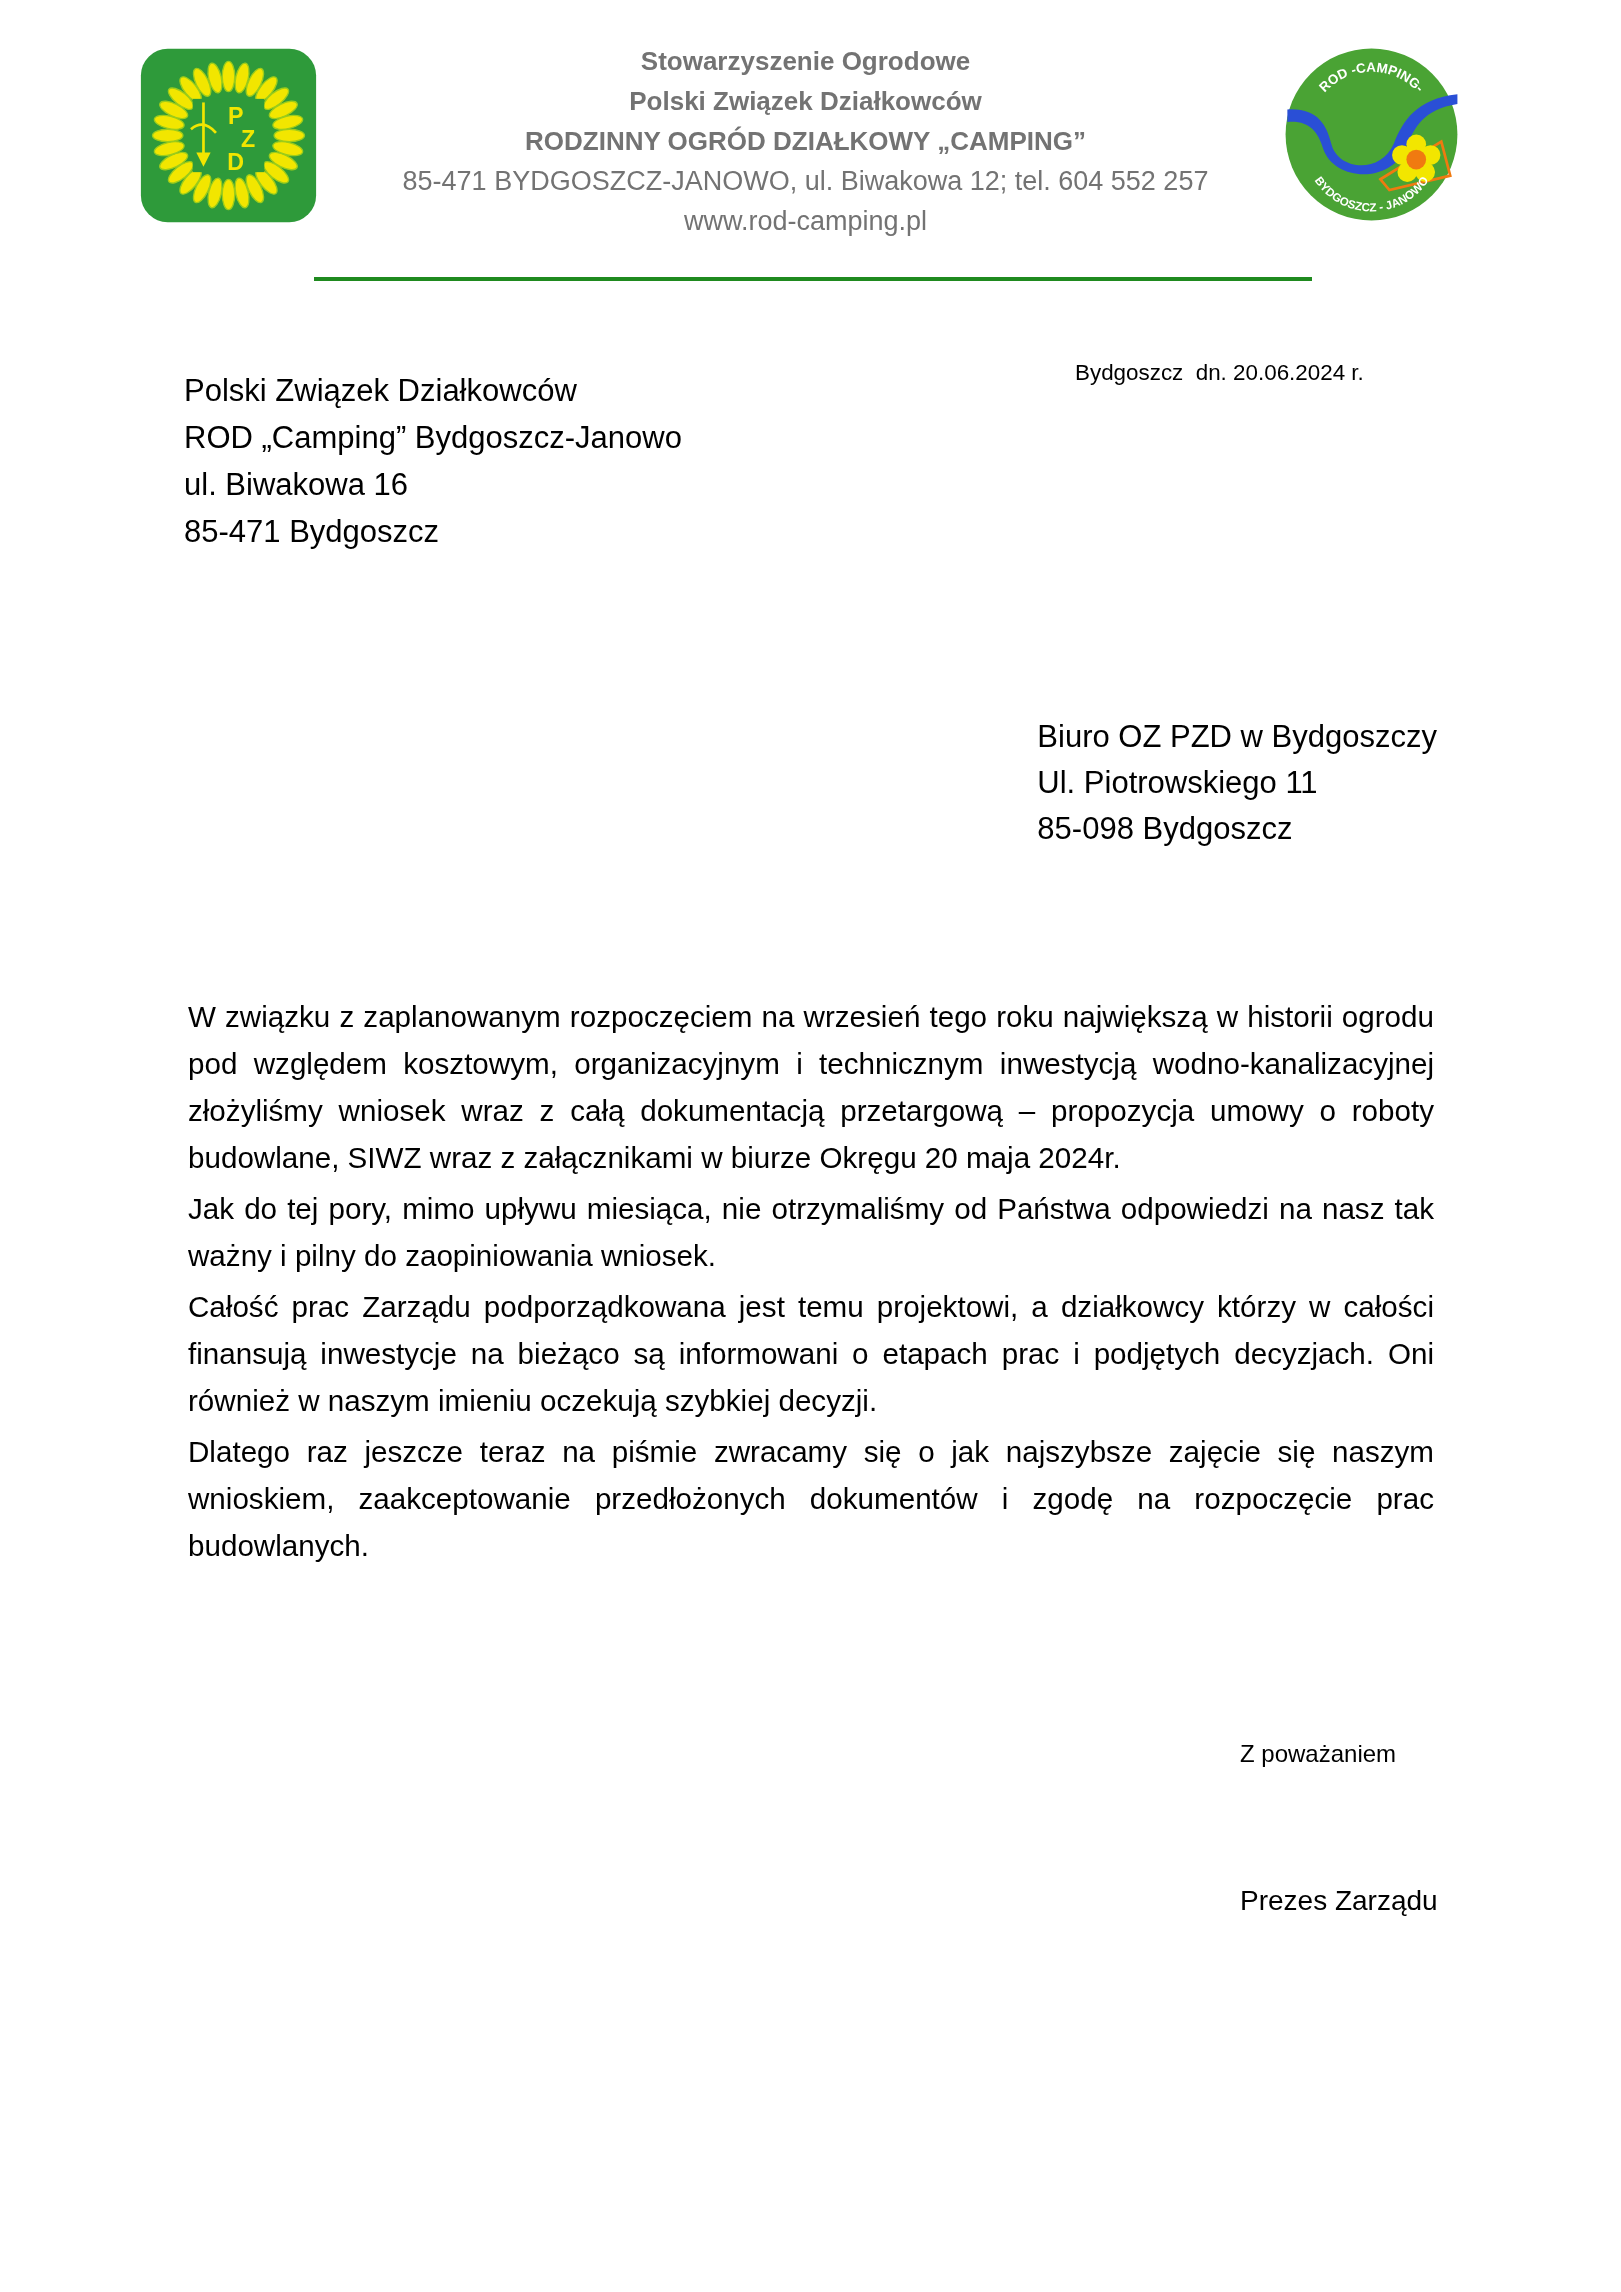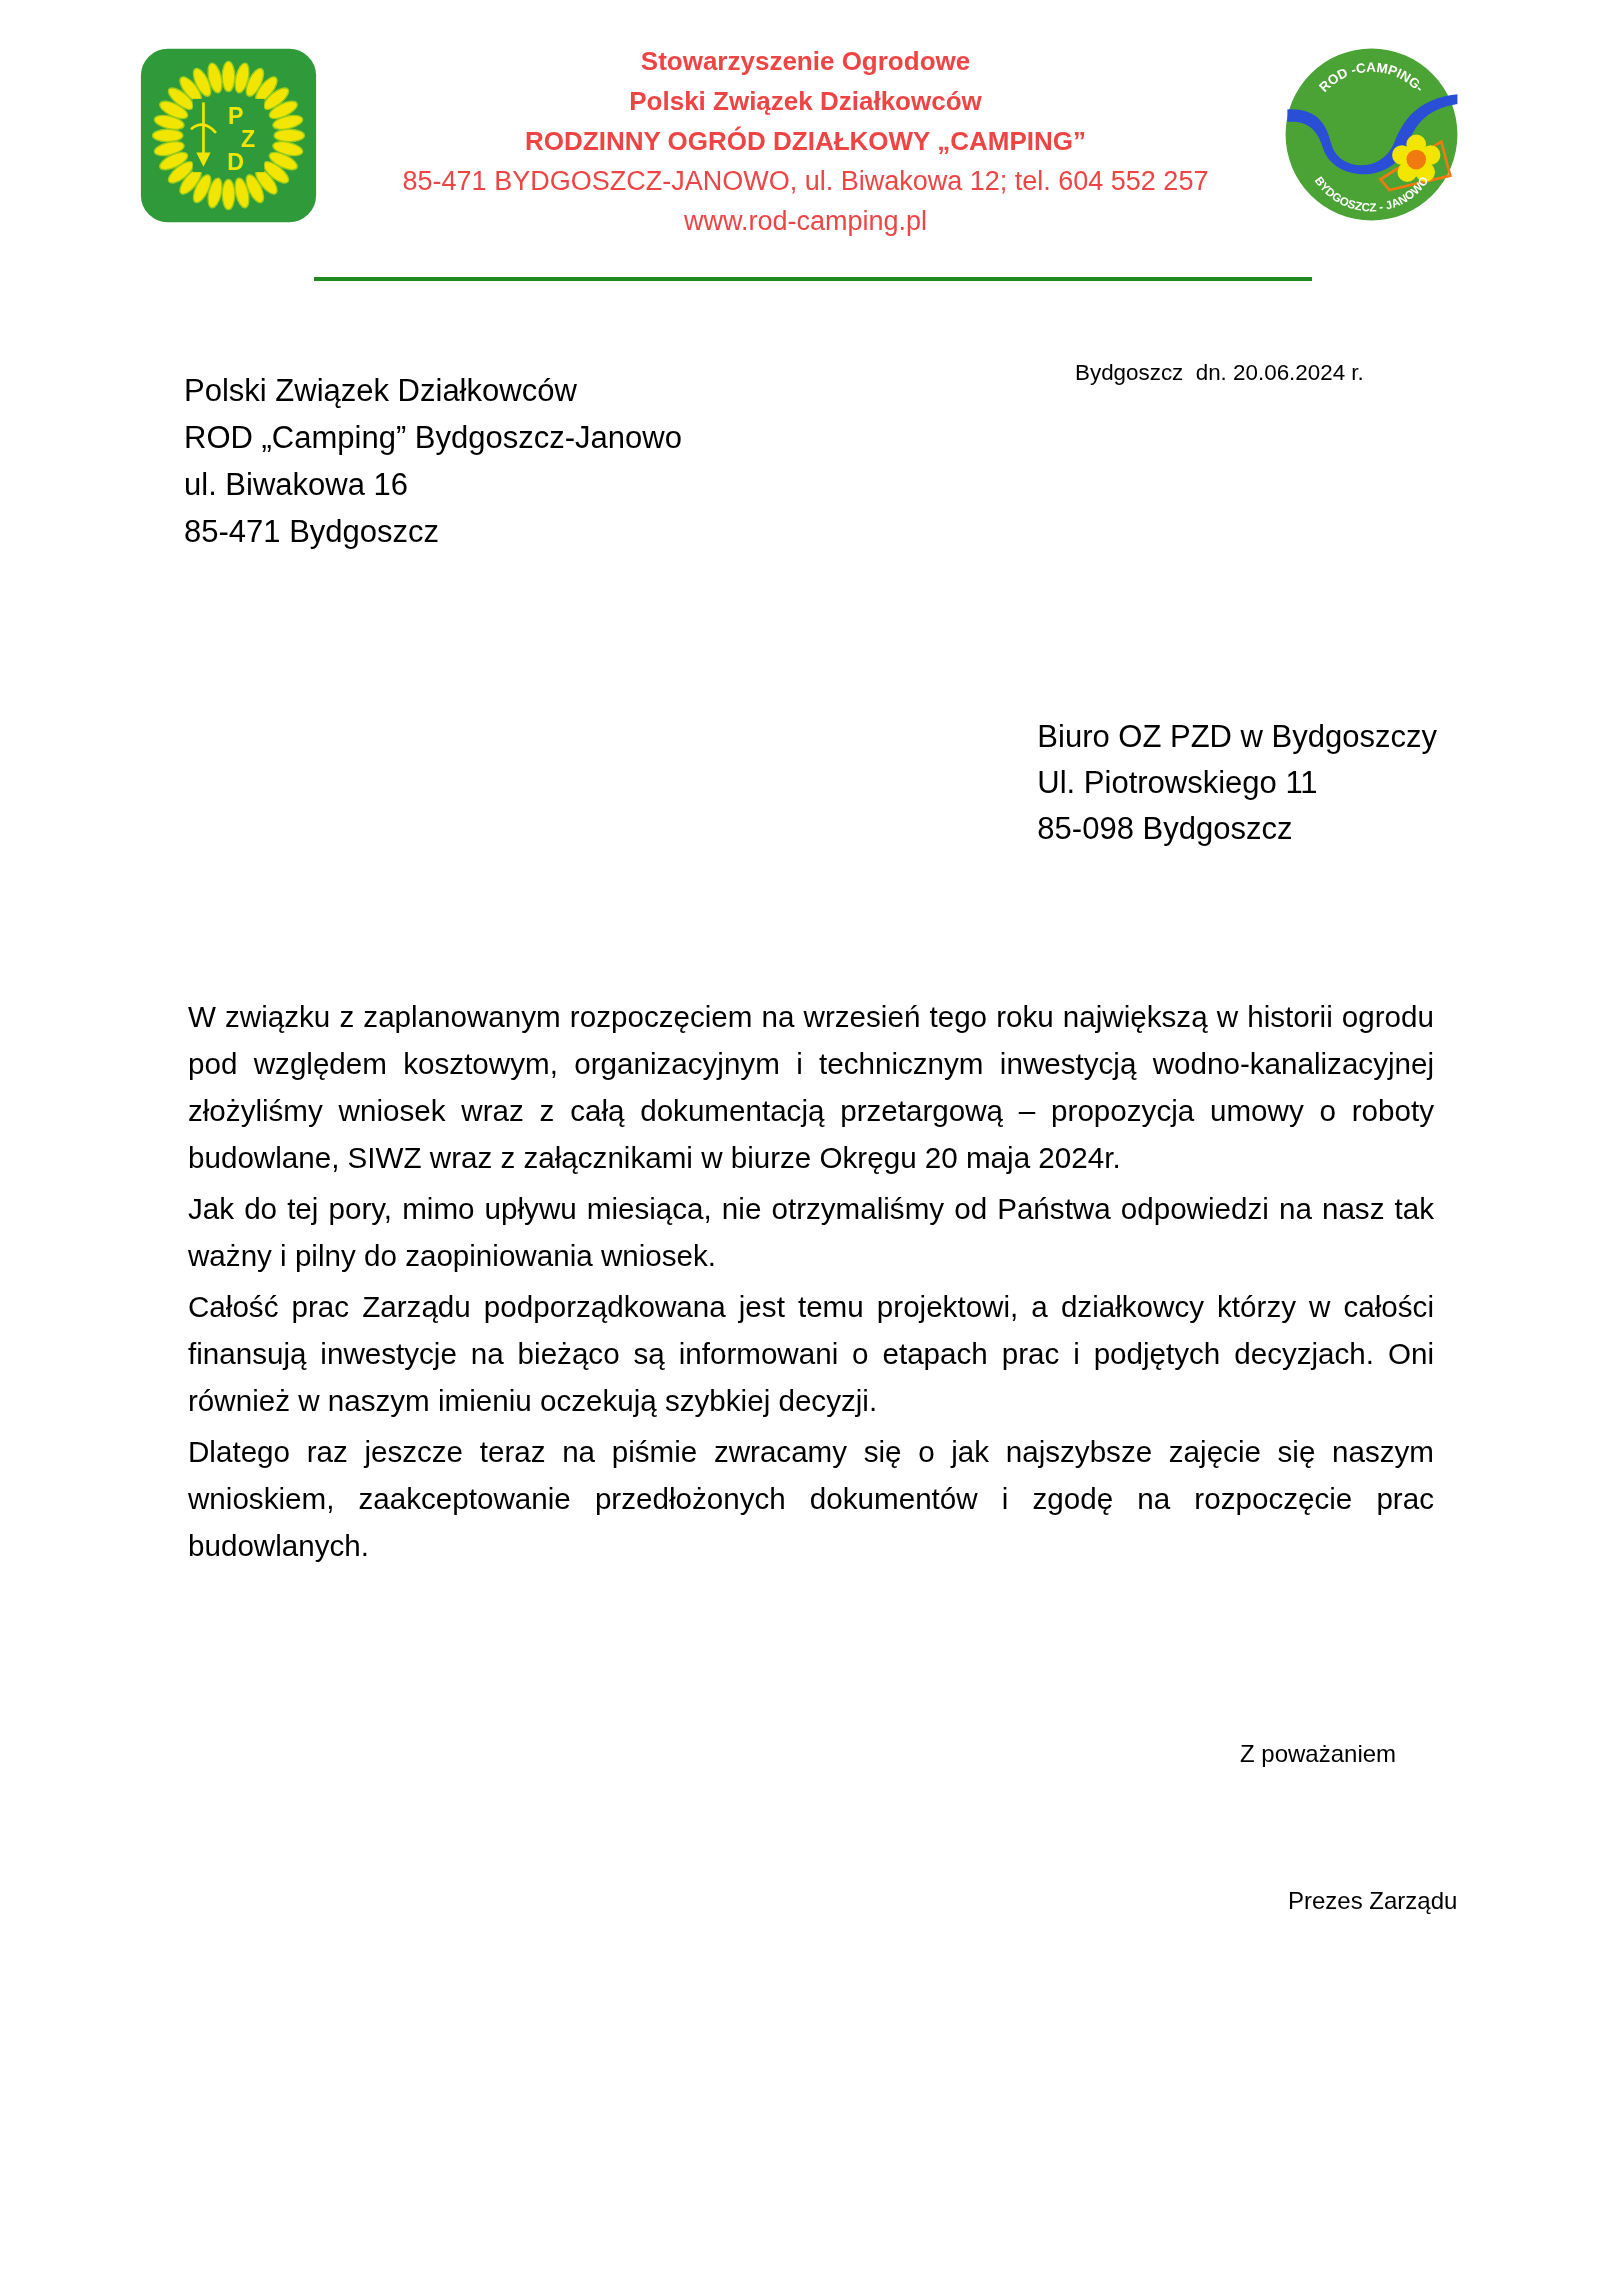--- a/index.html
+++ b/index.html
@@ -20,21 +20,21 @@
     
     .logo-left {
       left: 139px; top: 47px; width: 179px; height: 177px;
     }
     .logo-right {
       left: 1282px; top: 45px; width: 179px; height: 179px;
     }
     .header-text {
       left: 340px; top: 41px; width: 931px;
       text-align: center;
-      color: #ef4444;
+      color: #737373;
     }
     .header-line {
       display: block;
       white-space: nowrap;
       height: 40px;
       line-height: 40px;
     }
     .hl-bold { font-weight: bold; font-size: 26px; }
     .hl-reg { font-size: 27px; }
     .header-rule {
@@ -79,22 +79,22 @@
     }
 
     
     .closing {
       left: 1240px; top: 1739px;
       font-size: 24px;
       line-height: 30px;
       white-space: nowrap;
     }
     .signature {
-      left: 1288px; top: 1886px;
-      font-size: 24px;
+      left: 1240px; top: 1886px;
+      font-size: 28px;
       line-height: 30px;
       white-space: nowrap;
     }
   </style>
 </head>
 <body>
 
 <div class="abs logo-left">
   <svg width="179" height="177" viewBox="0 0 200 198">
     <rect x="2" y="2" width="196" height="194" rx="30" ry="30" fill="#2e9a3a"></rect>

